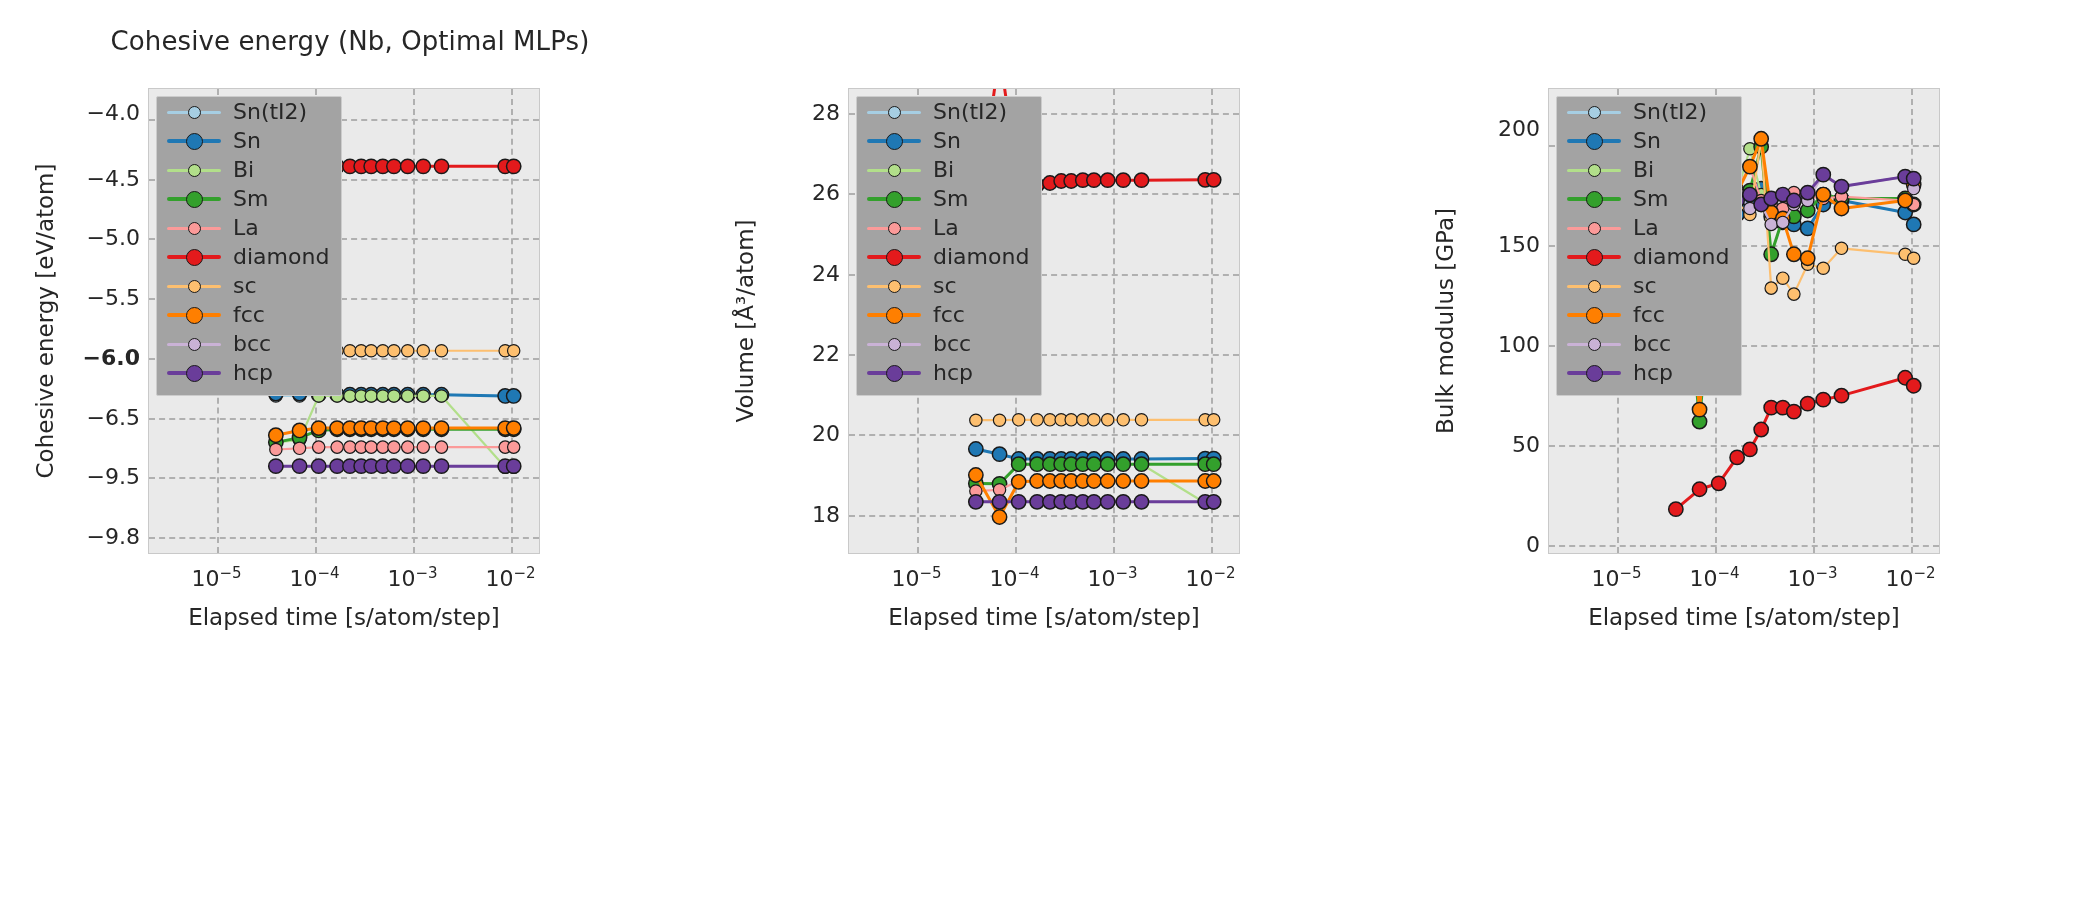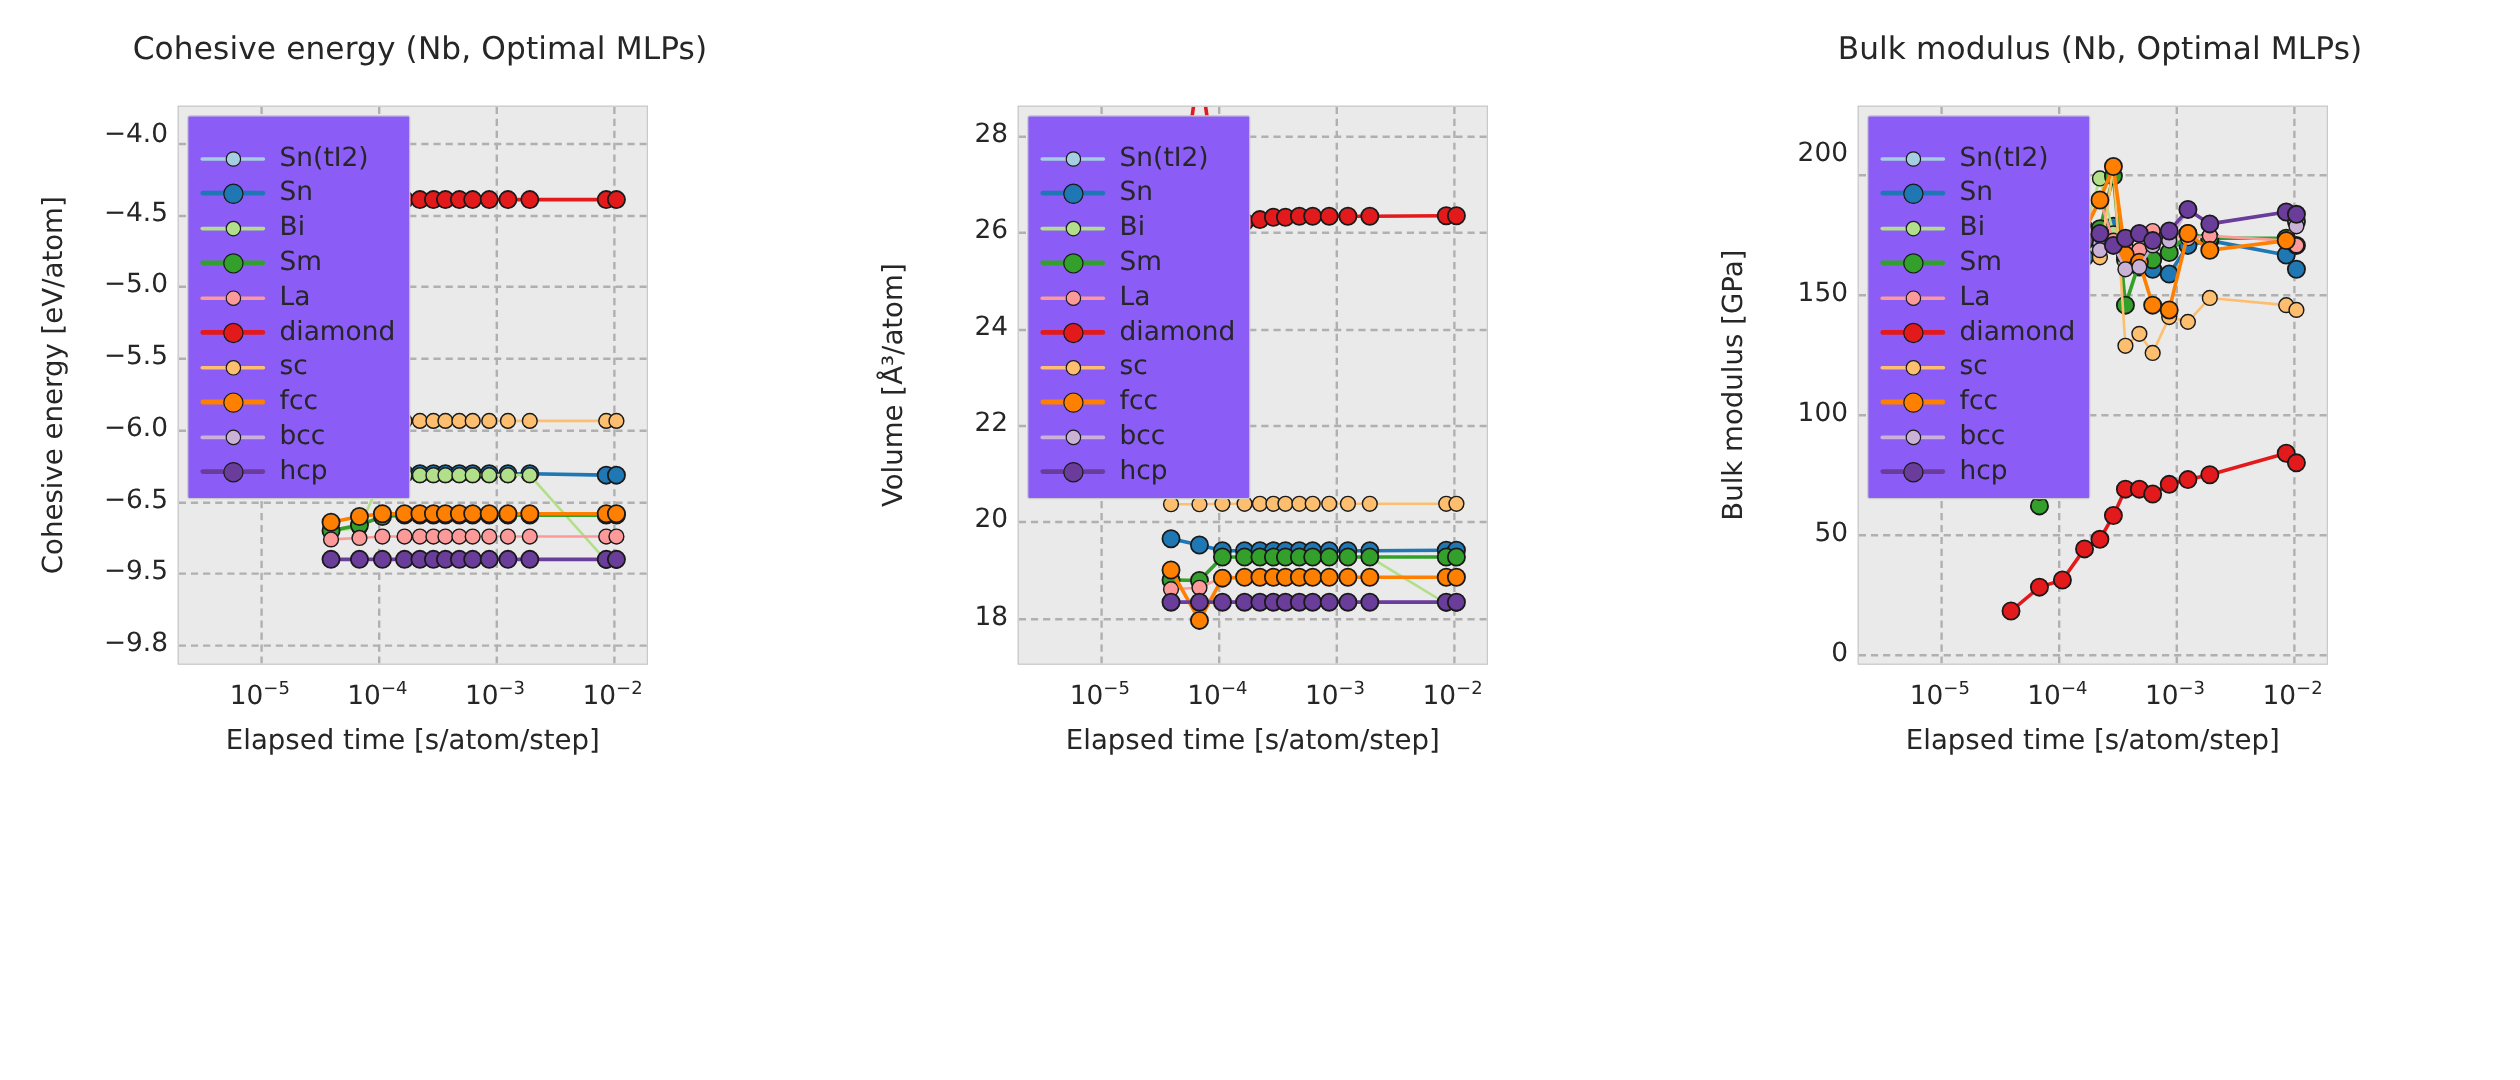--- a/index.html
+++ b/index.html
@@ -43,22 +43,22 @@
     position:absolute;left:148px;width:392px;top:604px;text-align:center;
     font-size:23px;color:#262626;white-space:nowrap;
   }
   .ylabel{
     position:absolute;font-size:23px;color:#262626;white-space:nowrap;
     transform-origin:0 0;transform:rotate(-90deg);
   }
 
   
   .legend{
-    position:absolute;background:#8b5cf6;border:1.4px solid #cccccc;
-    border-radius:2px;padding:20px 12px 8px 10px;z-index:30;
+    position:absolute;background:#a3a3a3;border:1.4px solid #cccccc;
+    border-radius:2px;padding:0 12px 8px 10px;z-index:30;
     box-sizing:border-box;
   }
   .legend-row{display:flex;align-items:center;height:29px;}
   .legend-swatch{position:relative;width:54px;height:20px;margin-right:12px;flex:0 0 54px;}
   .legend-line{position:absolute;left:0;top:9px;width:54px;height:3.4px;border-radius:2px;}
   .legend-line.thick{height:4.6px;top:8px;}
   .legend-dot{
     position:absolute;left:21px;top:4px;width:13px;height:13px;border-radius:50%;
     border:1.7px solid #1a1a1a;box-sizing:border-box;
   }
@@ -70,21 +70,21 @@
 
 <div class="figure">
 
   <div class="panel panel-1">
     <div class="panel-title">Cohesive energy (Nb, Optimal MLPs)</div>
     <div class="ytick-wrap" id="yt0">
         <div class="ytick-inner" style="top: 24px;">−4.0</div>
         <div class="ytick-inner" style="top: 89.6154px;">−4.5</div>
         <div class="ytick-inner" style="top: 149.359px;">−5.0</div>
         <div class="ytick-inner" style="top: 209.103px;">−5.5</div>
-        <div class="ytick-inner" style="top: 268.846px;">−6.0</div>
+        <div class="ytick-inner" style="top: 268.846px; font-weight: bold;">−6.0</div>
         <div class="ytick-inner" style="top: 328.59px;">−6.5</div>
         <div class="ytick-inner" style="top: 388.333px;">−9.5</div>
         <div class="ytick-inner" style="top: 448.077px;">−9.8</div>
       </div>
     <div class="axes" id="ax0">
         <div class="gridline h" style="top: 29.8718px;"></div>
         <div class="gridline h" style="top: 89.6154px;"></div>
         <div class="gridline h" style="top: 149.359px;"></div>
         <div class="gridline h" style="top: 209.103px;"></div>
         <div class="gridline h" style="top: 268.846px;"></div>
@@ -619,21 +619,20 @@
           <span class="legend-swatch">
             <span class="legend-line thick" style="background: rgb(106, 61, 154);"></span>
             <span class="legend-dot big" style="background: rgb(106, 61, 154);"></span>
           </span>
           <span class="legend-label">hcp</span>
         </div>
       </div>
   </div>
 
   <div class="panel panel-3">
-    <div class="panel-title">Bulk modulus (Nb, Optimal MLPs)</div>
     <div class="ytick-wrap" id="yt2">
         <div class="ytick-inner" style="top: 456px;">0</div>
         <div class="ytick-inner" style="top: 356px;">50</div>
         <div class="ytick-inner" style="top: 256px;">100</div>
         <div class="ytick-inner" style="top: 156px;">150</div>
         <div class="ytick-inner" style="top: 40px;">200</div>
       </div>
     <div class="axes axes-3" id="ax2">
         <div class="gridline h" style="top: 456px;"></div>
         <div class="gridline h" style="top: 356px;"></div>

